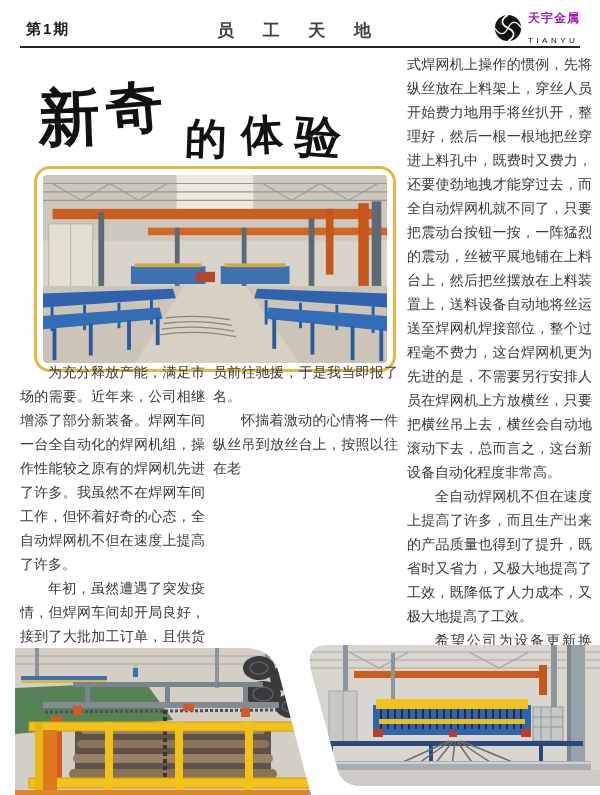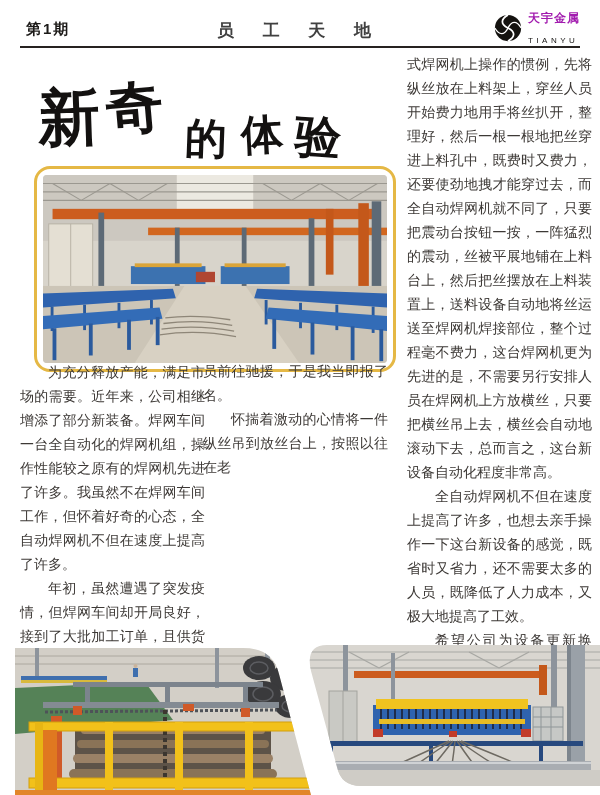--- a/index.html
+++ b/index.html
@@ -31,21 +31,21 @@
   .main-photo { position:absolute; left:34px; top:166px; width:362px; height:206px;
     border:3px solid #e5b845; border-radius:16px; padding:6px; background:#ffffff; }
   .main-photo svg { display:block; width:100%; height:100%; border-radius:4px; }
 
   
   .col { position:absolute; font-size:14px; line-height:24px; color:#3d3936;
          text-align:justify; text-justify:inter-character; }
   .col p { text-align:justify; }
   .col p.ind { text-indent:2em; }
   .col-left   { left:20px;  top:360px; width:185px; height:278px; }
-  .col-middle { left:203px; top:360px; width:185px; height:278px;font-family:Liberation Serif, serif; }
+  .col-middle { left:213px; top:360px; width:185px; height:278px; }
   .col-right  { left:407px; top:52px;  width:185px; height:585px; }
   .byline { margin-top:20px; text-align:right; font-weight:bold; font-size:15px; color:#3d3936; padding-right:2px; }
 
   
   .bp { position:absolute; }
   .bp svg { display:block; width:100%; height:100%; }
   .bp-left  { left:15px;  top:648px; width:296px; height:147px; }
   .bp-right { left:299px; top:645px; width:301px; height:147px; }
 </style>
 </head>
@@ -169,21 +169,21 @@
     <p class="ind">年初，虽然遭遇了突发疫情，但焊网车间却开局良好，接到了大批加工订单，且供货时间紧迫，焊网车间因人手不足，由生产部统筹安排调拨我们车间人</p>
   </div>
 
   <div class="col col-middle">
     <p>员前往驰援，于是我当即报了名。</p>
     <p class="ind">怀揣着激动的心情将一件纵丝吊到放丝台上，按照以往在老</p>
   </div>
 
   <div class="col col-right">
     <p>式焊网机上操作的惯例，先将纵丝放在上料架上，穿丝人员开始费力地用手将丝扒开，整理好，然后一根一根地把丝穿进上料孔中，既费时又费力，还要使劲地拽才能穿过去，而全自动焊网机就不同了，只要把震动台按钮一按，一阵猛烈的震动，丝被平展地铺在上料台上，然后把丝摆放在上料装置上，送料设备自动地将丝运送至焊网机焊接部位，整个过程毫不费力，这台焊网机更为先进的是，不需要另行安排人员在焊网机上方放横丝，只要把横丝吊上去，横丝会自动地滚动下去，总而言之，这台新设备自动化程度非常高。</p>
-    <p class="ind">全自动焊网机不但在速度上提高了许多，也想去亲手操作一下这台新设备的感觉，既省时又省力，还不需要太多的人员，既降低了人力成本，又极大地提高了工效。</p>
+    <p class="ind">全自动焊网机不但在速度上提高了许多，而且生产出来的产品质量也得到了提升，既省时又省力，又极大地提高了工效，既降低了人力成本，又极大地提高了工效。</p>
     <p class="ind">希望公司为设备更新换代，减少员工的劳动强度，提高生产功效，更好地满足市场的需要。</p>
     <p class="byline">◎ 五金车间　张进秀</p>
   </div>
 
   <div class="bp bp-left">
     <svg viewBox="0 0 296 147" preserveAspectRatio="none">
       <defs>
         <clipPath id="clipL">
             <path d="M0,0 H228 Q258,0 264,26 L296,147 H0 Z"></path>
           </clipPath>

